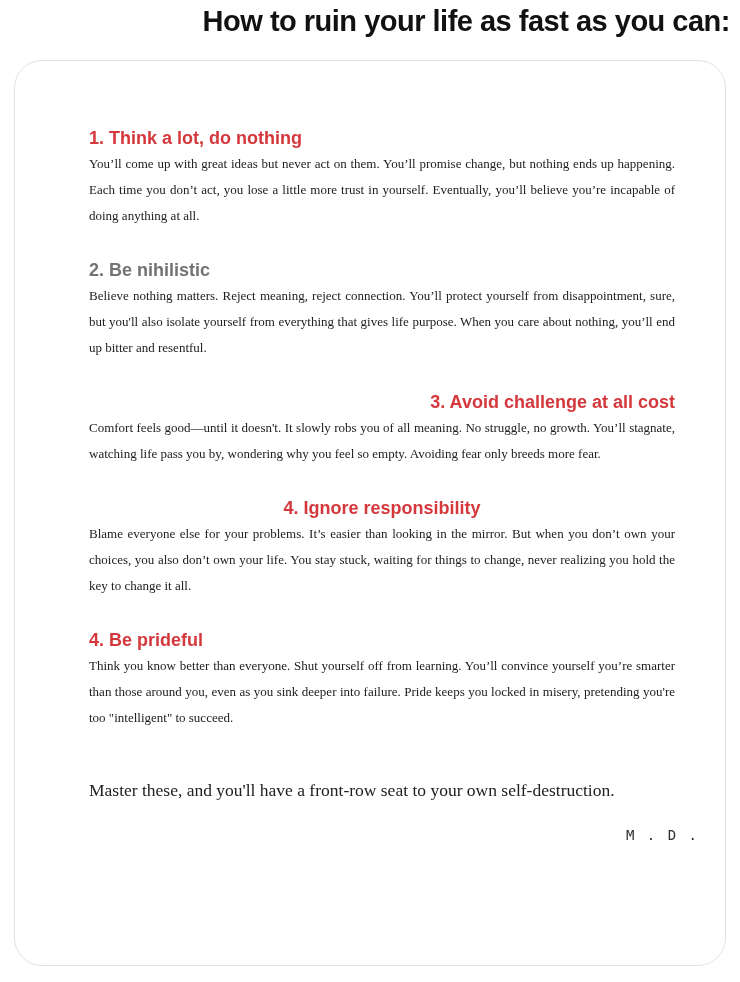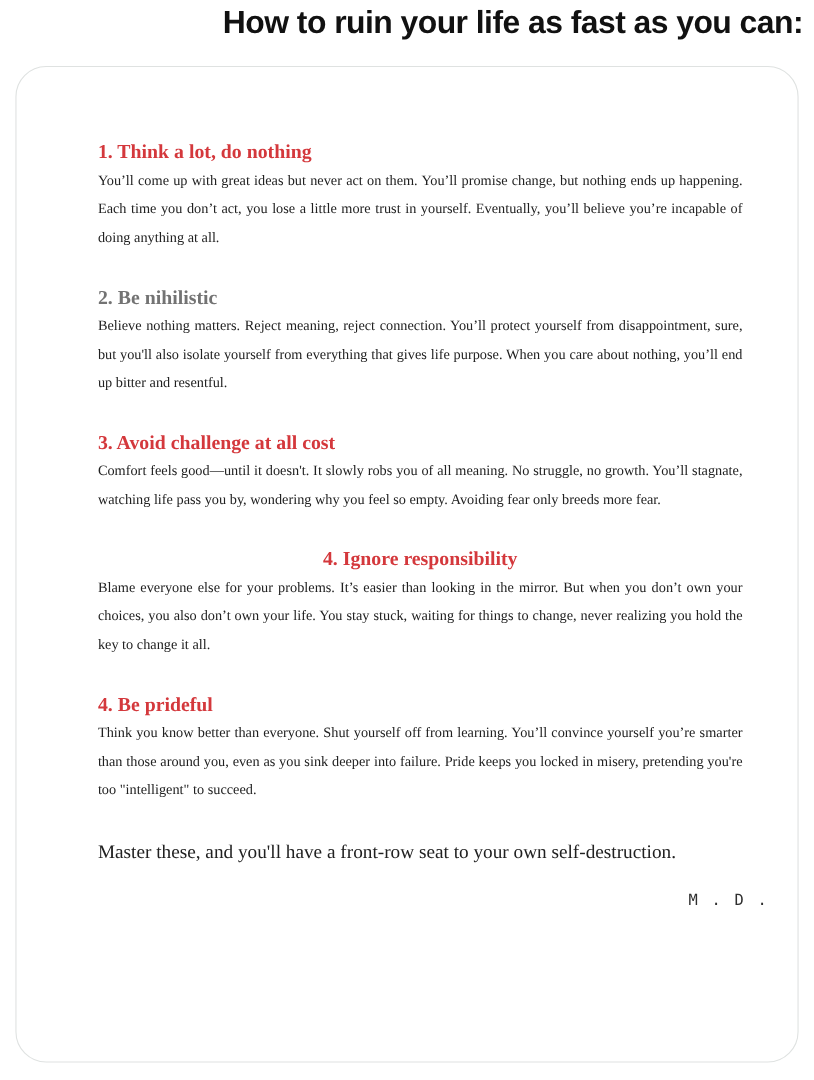--- a/index.html
+++ b/index.html
@@ -26,39 +26,39 @@
     height: 906px;
     background: #ffffff;
     border: 1px solid #dfe2e1;
     border-radius: 28px;
   }
   .card-content {
     padding: 64px 50px 0 74px;
   }
   .section { margin-bottom: 28px; }
   .sec-heading {
-    font-family: Liberation Serif, serif;
+    font-family: Liberation Sans, sans-serif;
     font-weight: 700;
     font-size: 18px;
     line-height: 26px;
     color: #d4383c;
   }
   .sec-body {
     font-family: "Liberation Serif", serif;
     font-size: 13px;
     line-height: 26px;
     color: #212121;
     text-align: justify;
   }
   .closing {
     font-family: "Liberation Serif", serif;
     font-size: 17.5px;
     line-height: 26px;
     color: #212121;
-    margin-top: 30px;
+    margin-top: 46px;
   }
   .signature {
     margin-top: 24px;
     margin-right: -24px;
     text-align: right;
     font-family: "DejaVu Sans Mono", monospace;
     font-size: 14px;
     letter-spacing: 2px;
     color: #2f2f2f;
   }
@@ -75,21 +75,21 @@
       <div class="sec-heading" style="color: rgb(212, 56, 60);">1. Think a lot, do nothing</div>
       <div class="sec-body">You’ll come up with great ideas but never act on them. You’ll promise change, but nothing ends up happening. Each time you don’t act, you lose a little more trust in yourself. Eventually, you’ll believe you’re incapable of doing anything at all.</div>
     </div>
 
     <div class="section">
       <div class="sec-heading" style="color: #737373;">2. Be nihilistic</div>
       <div class="sec-body">Believe nothing matters. Reject meaning, reject connection. You’ll protect yourself from disappointment, sure, but you'll also isolate yourself from everything that gives life purpose. When you care about nothing, you’ll end up bitter and resentful.</div>
     </div>
 
     <div class="section">
-      <div class="sec-heading" style="color: rgb(212, 56, 60);">3. Avoid challenge at all cost</div>
+      <div class="sec-heading" style="color: rgb(212, 56, 60); text-align: right;">3. Avoid challenge at all cost</div>
       <div class="sec-body">Comfort feels good—until it doesn't. It slowly robs you of all meaning. No struggle, no growth. You’ll stagnate, watching life pass you by, wondering why you feel so empty. Avoiding fear only breeds more fear.</div>
     </div>
 
     <div class="section">
       <div class="sec-heading" style="color: rgb(212, 56, 60); text-align: center;">4. Ignore responsibility</div>
       <div class="sec-body">Blame everyone else for your problems. It’s easier than looking in the mirror. But when you don’t own your choices, you also don’t own your life. You stay stuck, waiting for things to change, never realizing you hold the key to change it all.</div>
     </div>
 
     <div class="section">
       <div class="sec-heading" style="color: rgb(212, 56, 60);">4. Be prideful</div>

